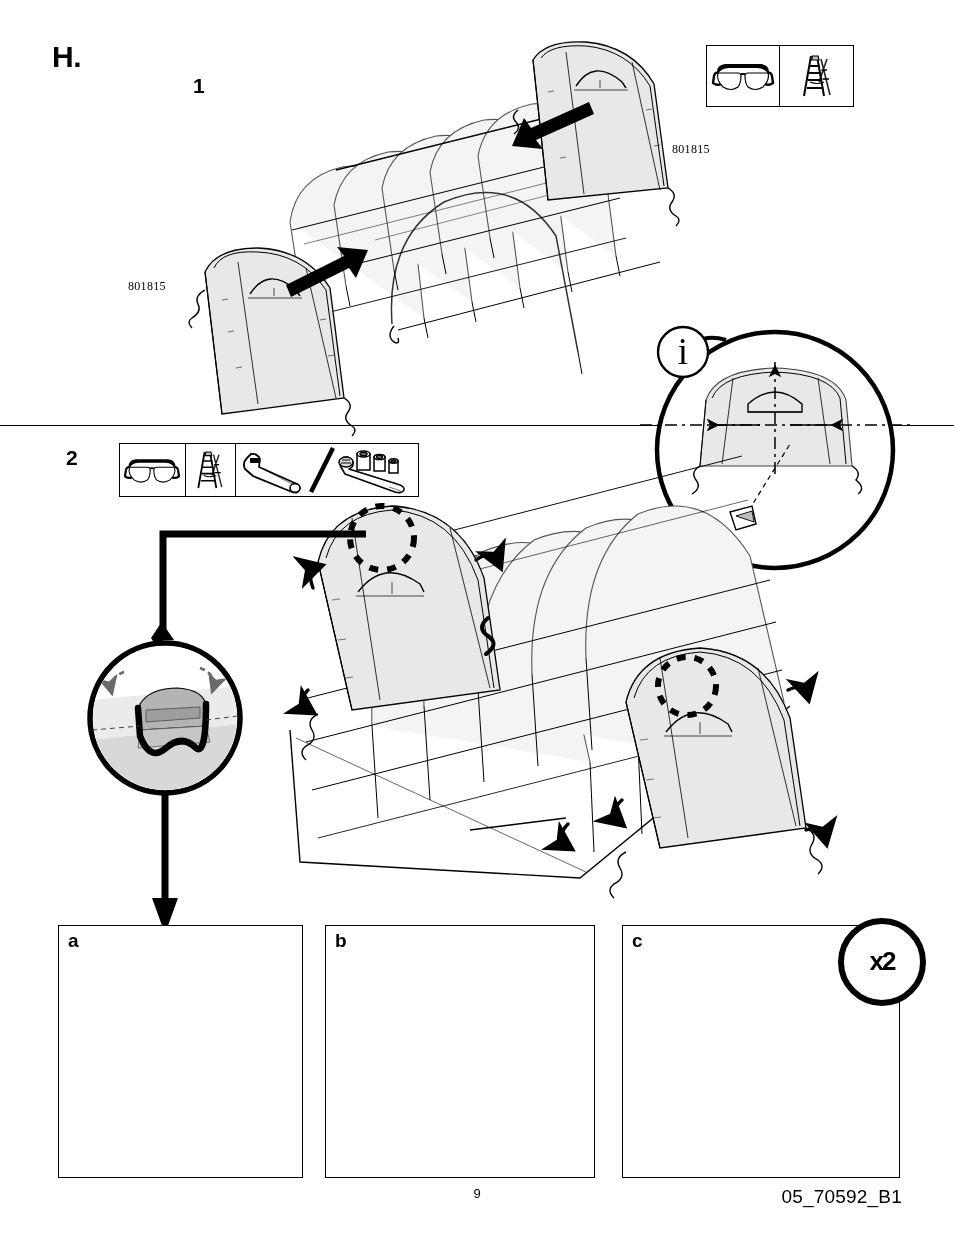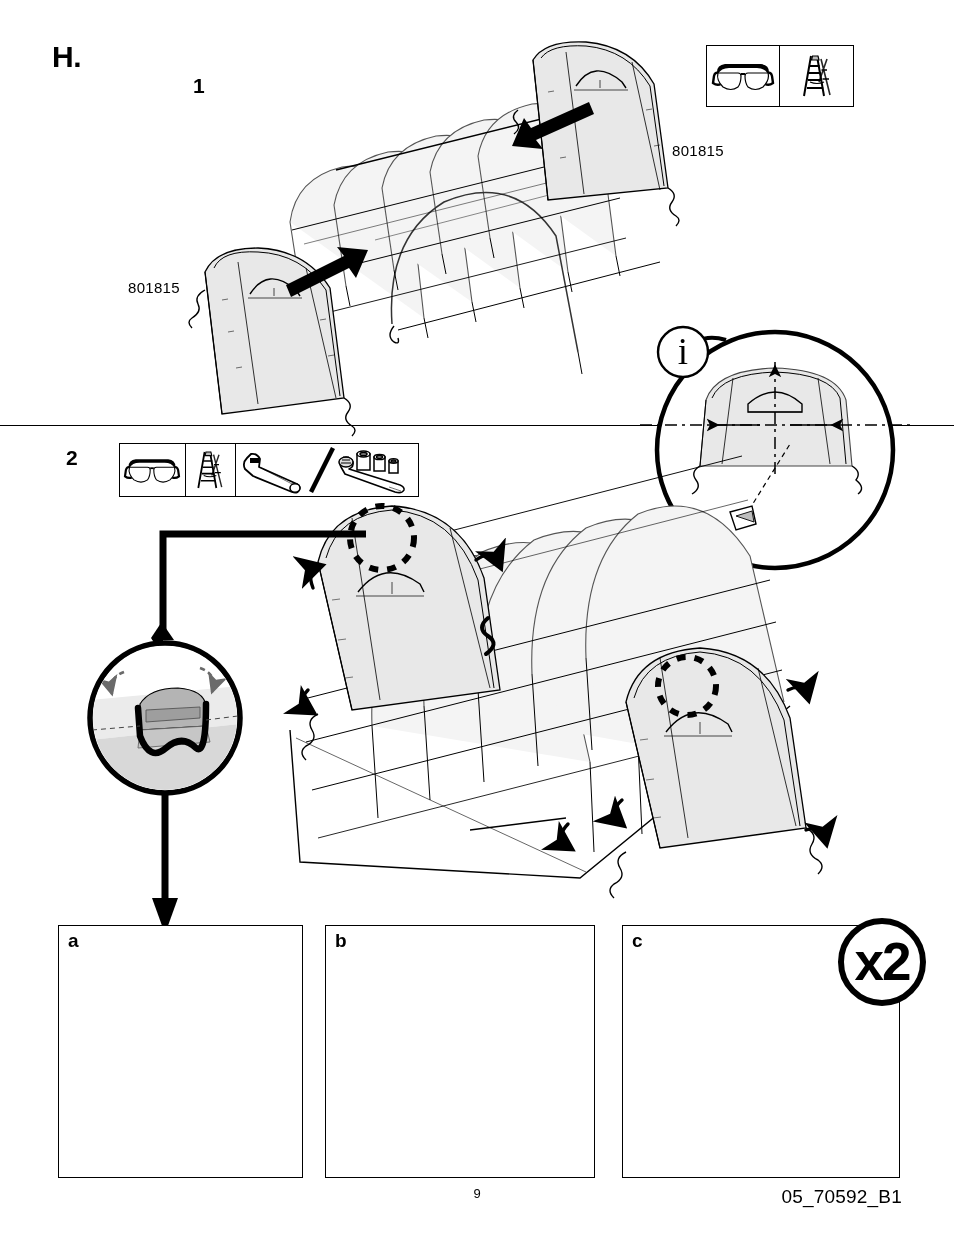--- a/index.html
+++ b/index.html
@@ -10,21 +10,21 @@
   }
   .abs{position:absolute;}
 
   
   .section-letter{
     left:52px;top:40px;font-size:30px;font-weight:bold;letter-spacing:-0.5px;
   }
   .step-num{font-size:21px;font-weight:bold;}
   .step1-num{left:193px;top:74px;}
   .step2-num{left:66px;top:446px;}
-  .partnum{font-size:15px;letter-spacing:0.3px;}
+  .partnum{font-size:12px;letter-spacing:0.3px;font-family:Liberation Serif, serif;}
   .partnum-right{left:672px;top:142px;}
   .partnum-left{left:128px;top:279px;}
   .panel-letter{
     font-size:19px;font-weight:bold;
   }
   .footer-page{
     left:0;top:1186px;width:954px;text-align:center;font-size:13px;
   }
   .footer-code{
     right:52px;top:1186px;font-size:19px;letter-spacing:0.2px;
@@ -62,21 +62,21 @@
   .panel-letter-b{left:335px;top:930px;}
   .panel-letter-c{left:632px;top:930px;}
 
   
   #x2-badge{
     left:838px;top:918px;width:76px;height:76px;border-radius:50%;
     border:6px solid #000;background:#fff;
     display:flex;align-items:center;justify-content:center;
   }
   #x2-badge span{
-    font-size:53px;font-weight:bold;line-height:1;letter-spacing:-2px;
+    font-size:26px;font-weight:bold;line-height:1;letter-spacing:-2px;
     transform:translateY(-1px);
   }
 
   
   .svglayer{left:0;top:0;width:954px;height:1235px;pointer-events:none;}
   svg{display:block;}
 </style>
 </head>
 <body>
 

